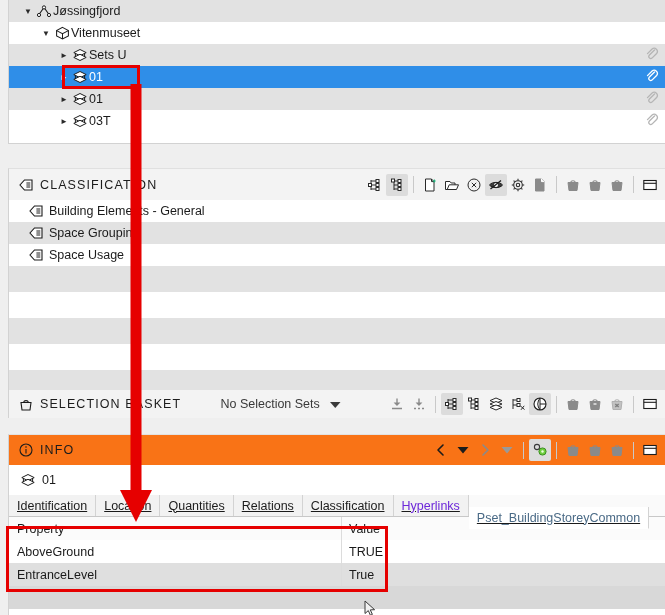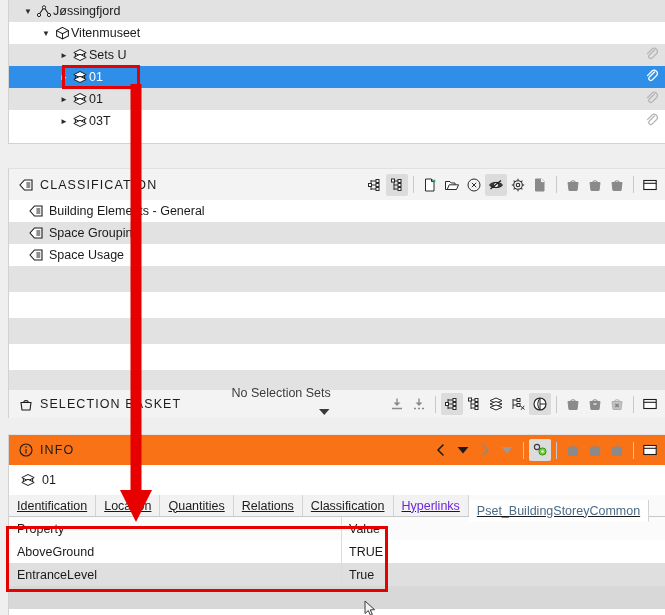--- a/index.html
+++ b/index.html
@@ -63,21 +63,21 @@
   .class-ico { display:inline-flex; align-items:center; margin-right:6px; }
   .class-label { font-size: 12.5px; white-space: nowrap; }
 
   
   #selection-basket {
     position: absolute; left: 8px; top: 390px; width: 657px; height: 28px;
     background: #f3f3f3; display: flex; align-items: center;
     padding-left: 10px; padding-right: 4px;
     border-left:1px solid #d2d2d2;
   }
-  .sel-status { margin-left: auto; display: flex; align-items: flex-end; flex-direction: column; }
+  .sel-status { margin-left: auto; display: flex; align-items: center; }
   .sel-status-text { font-size: 12.5px; color: #3a3a3a; margin-right: 5px; white-space: nowrap; }
 
   
   #info-panel {
     position: absolute; left: 8px; top: 434px; width: 657px; height: 181px;
     background: #ffffff; border-left: 1px solid #d2d2d2; border-top: 1px solid #e2e2e2;
   }
   #info-panel .panel-header { background: #f97316; height: 30px; }
   .info-subject { height: 30px; display: flex; align-items: center; padding-left: 10px; background: #ffffff; }
   .info-subject .tree-ico { margin-right: 5px; }
@@ -85,21 +85,21 @@
 
   .tabs { display: flex; align-items: flex-end; height: 22px;
           border-bottom: 1px solid #c8c8c8; background: #fafafa; padding-left: 0px; text-decoration: underline; }
   .tab {
     height: 21px; display: flex; align-items: center; padding: 0 8px;
     font-size: 12.5px; color: #1c1c1c; background: #f2f2f2;
     border-right: 1px solid #d3d3d3; white-space: nowrap;
   }
   .tab.disabled { color: #6d28d9; }
   .tab.active { background: #ffffff; color: #4a6a86; border-bottom: 1px solid #ffffff;
-                position: relative; top: 6px; height: 22px; }
+                position: relative; top: 13px; height: 22px; }
 
   
   .prop-table { background: #ffffff; }
   .prop-row { height: 23px; display: flex; align-items: center; }
   .prop-row.head { background: #fbfbfb; }
   .prop-row.plain { background: #ffffff; }
   .prop-row.alt { background: #dfdfdf; }
   .prop-name { flex: 0 0 333px; padding-left: 8px; font-size: 12.5px; white-space: nowrap;
                border-right: 1px solid #dcdcdc; height: 23px; display:flex; align-items:center;}
   .prop-value { padding-left: 7px; font-size: 12.5px; white-space: nowrap; }

